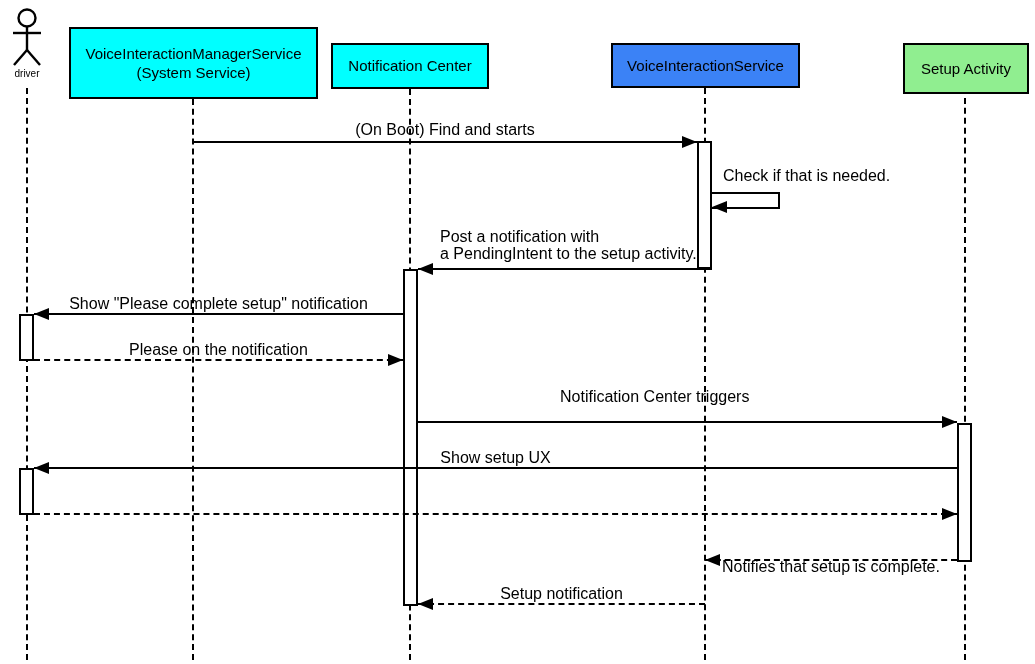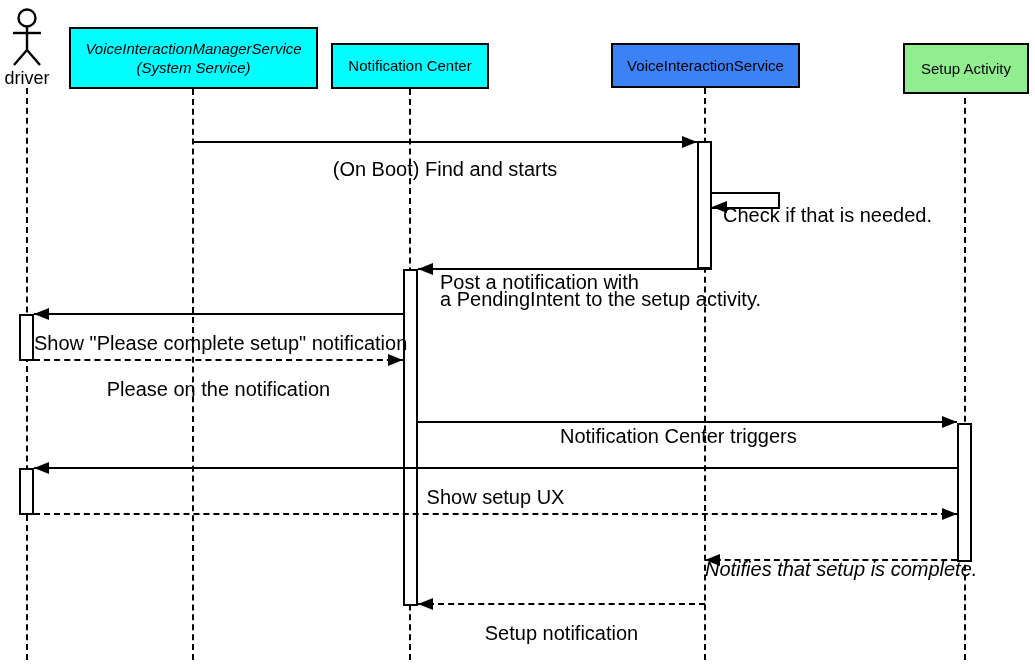--- a/index.html
+++ b/index.html
@@ -13,24 +13,24 @@
     display:flex;flex-direction:column;align-items:center;justify-content:center;
     font-size:15px;line-height:1.3;text-align:center;z-index:2;
   }
   .activation{position:absolute;width:15px;background:#fff;border:2px solid #000;box-sizing:border-box;z-index:3;}
   .msg-line{position:absolute;height:0;border-top:2px solid #000;z-index:4;}
   .msg-line.dashed{border-top-style:dashed;}
   .arrow-r{position:absolute;width:0;height:0;border-top:6px solid transparent;
     border-bottom:6px solid transparent;border-left:15px solid #000;z-index:5;}
   .arrow-l{position:absolute;width:0;height:0;border-top:6px solid transparent;
     border-bottom:6px solid transparent;border-right:15px solid #000;z-index:5;}
-  .msg-label{position:absolute;font-size:20px;line-height:17px;white-space:nowrap;z-index:6;margin-top:40px;}
+  .msg-label{position:absolute;font-size:16px;line-height:17px;white-space:nowrap;z-index:6;}
   .center{text-align:center;}
   .self-loop{position:absolute;border:2px solid #000;border-left:none;box-sizing:border-box;z-index:4;}
-  .actor-label{position:absolute;font-size:18px;text-align:center;z-index:2;}
+  .actor-label{position:absolute;font-size:10px;text-align:center;z-index:2;}
   .actor-figure{position:absolute;z-index:2;}
 </style>
 </head>
 <body>
 
 <div class="canvas">
 
   <div class="lifeline" style="left:26px;top:88px;height:572px;"></div>
   <div class="lifeline" style="left:192px;top:89px;height:571px;"></div>
   <div class="lifeline" style="left:409px;top:89px;height:571px;"></div>
@@ -39,21 +39,21 @@
 
   <svg class="actor-figure" style="left:5px;top:6px;" width="44" height="62" viewBox="0 0 44 62">
     <circle cx="22" cy="12" r="8.5" fill="none" stroke="#000" stroke-width="2.4"></circle>
     <line x1="22" y1="20.5" x2="22" y2="44" stroke="#000" stroke-width="2.4"></line>
     <line x1="8" y1="27" x2="36" y2="27" stroke="#000" stroke-width="2.4"></line>
     <line x1="22" y1="44" x2="9" y2="59" stroke="#000" stroke-width="2.4"></line>
     <line x1="22" y1="44" x2="35" y2="59" stroke="#000" stroke-width="2.4"></line>
   </svg>
   <div class="actor-label" style="left:0px;top:68px;width:54px;">driver</div>
 
-  <div class="pbox" style="left: 69px; top: 27px; width: 249px; height: 62px; background-color: rgb(0, 255, 255); font-style: italic;">
+  <div class="pbox" style="left: 69px; top: 27px; width: 249px; height: 72px; background-color: rgb(0, 255, 255);">
     <span>VoiceInteractionManagerService</span>
     <span>(System Service)</span>
   </div>
   <div class="pbox" style="left: 331px; top: 43px; width: 158px; height: 46px; background-color: rgb(0, 255, 255);">
     <span>Notification Center</span>
   </div>
   <div class="pbox" style="left: 611px; top: 43px; width: 189px; height: 45px; background-color: #3b82f6;">
     <span>VoiceInteractionService</span>
   </div>
   <div class="pbox" style="left: 903px; top: 43px; width: 126px; height: 51px; background-color: rgb(144, 238, 144);">
@@ -67,21 +67,21 @@
   <div class="activation" style="left:957px;top:423px;height:139px;"></div>
 
   <div class="msg-label center" style="left:193px;top:121px;width:504px;">(On Boot) Find and starts</div>
   <div class="msg-line" style="left:193px;top:141px;width:504px;"></div>
   <div class="arrow-r" style="left:682px;top:136px;"></div>
 
   <div class="msg-label" style="left:723px;top:167px;">Check if that is needed.</div>
   <div class="self-loop" style="left:712px;top:192px;width:68px;height:17px;"></div>
   <div class="arrow-l" style="left:712px;top:201px;"></div>
 
-  <div class="msg-label" style="left:440px;top:234px;">
+  <div class="msg-label" style="left:440px;top:228px;">
     <div>Post a notification with</div>
     <div>a PendingIntent to the setup activity.</div>
   </div>
   <div class="msg-line" style="left:418px;top:268px;width:294px;"></div>
   <div class="arrow-l" style="left:418px;top:263px;"></div>
 
   <div class="msg-label center" style="left:34px;top:295px;width:369px;">Show "Please complete setup" notification</div>
   <div class="msg-line" style="left:34px;top:313px;width:369px;"></div>
   <div class="arrow-l" style="left:34px;top:308px;"></div>
 
@@ -95,21 +95,21 @@
   <div class="msg-line" style="left:418px;top:421px;width:539px;"></div>
   <div class="arrow-r" style="left:942px;top:416px;"></div>
 
   <div class="msg-label center" style="left:34px;top:449px;width:923px;">Show setup UX</div>
   <div class="msg-line" style="left:34px;top:467px;width:923px;"></div>
   <div class="arrow-l" style="left:34px;top:462px;"></div>
 
   <div class="msg-line dashed" style="left:34px;top:513px;width:923px;"></div>
   <div class="arrow-r" style="left:942px;top:508px;"></div>
 
-  <div class="msg-label center" style="left:705px;top:521px;width:252px;font-style:italic;">Notifies that setup is complete.</div>
+  <div class="msg-label center" style="left:705px;top:558px;width:252px;">Notifies that setup is complete.</div>
   <div class="msg-line dashed" style="left:705px;top:559px;width:252px;"></div>
   <div class="arrow-l" style="left:705px;top:554px;"></div>
 
   <div class="msg-label center" style="left:418px;top:585px;width:287px;">Setup notification</div>
   <div class="msg-line dashed" style="left:418px;top:603px;width:287px;"></div>
   <div class="arrow-l" style="left:418px;top:598px;"></div>
 
 </div>
 
 </body></html>

